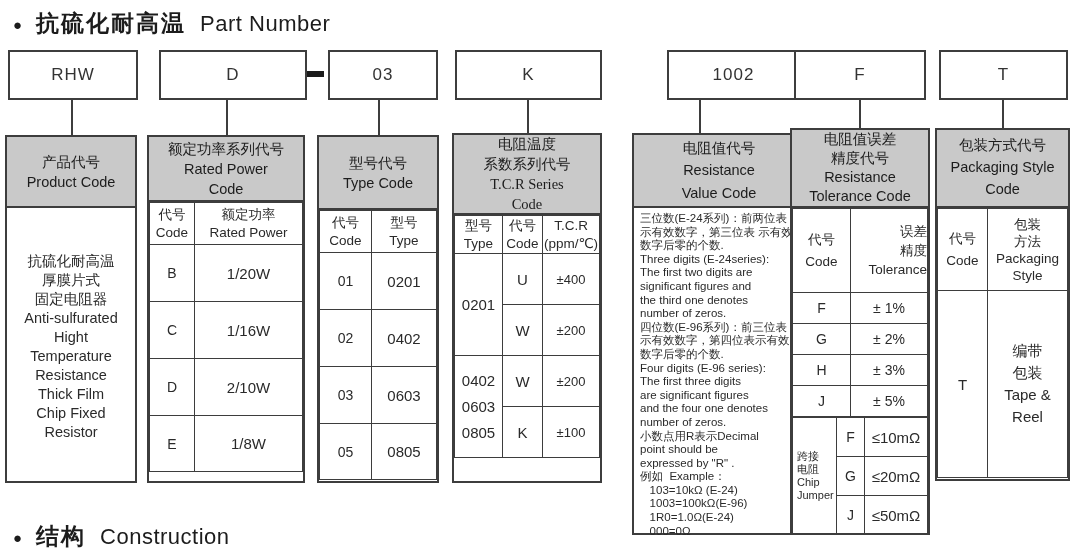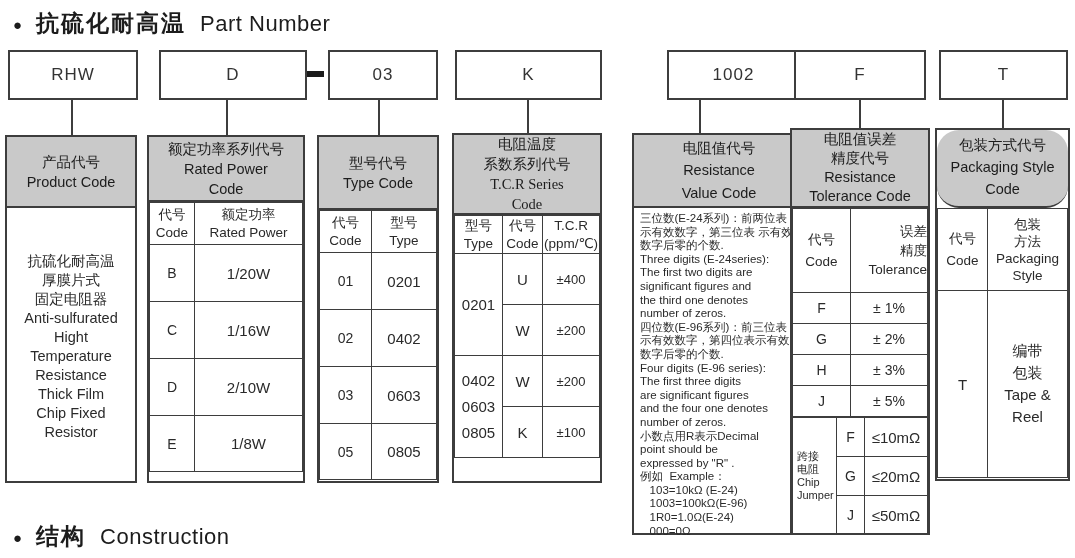--- a/index.html
+++ b/index.html
@@ -303,21 +303,21 @@
       </tr>
       <tr style="height:39px;">
         <td>J</td>
         <td class="val-cell">≤50mΩ</td>
       </tr>
     </tbody>
       </table>
   </div>
 
   <div class="col" style="left:935px; top:128px; width:135px; height:353px;">
-    <div class="col-header" style="height:78px; line-height:1.5;border-radius:22px;">包装方式代号
+    <div class="col-header" style="height:78px; line-height:1.5;">包装方式代号
 Packaging Style
 Code</div>
     <table>
       <colgroup>
           <col style="width:50px;">
           <col>
         </colgroup>
       <tbody>
           <tr class="subhead" style="height:82px;">
         <td class="pre" style="line-height:22px;">代号

